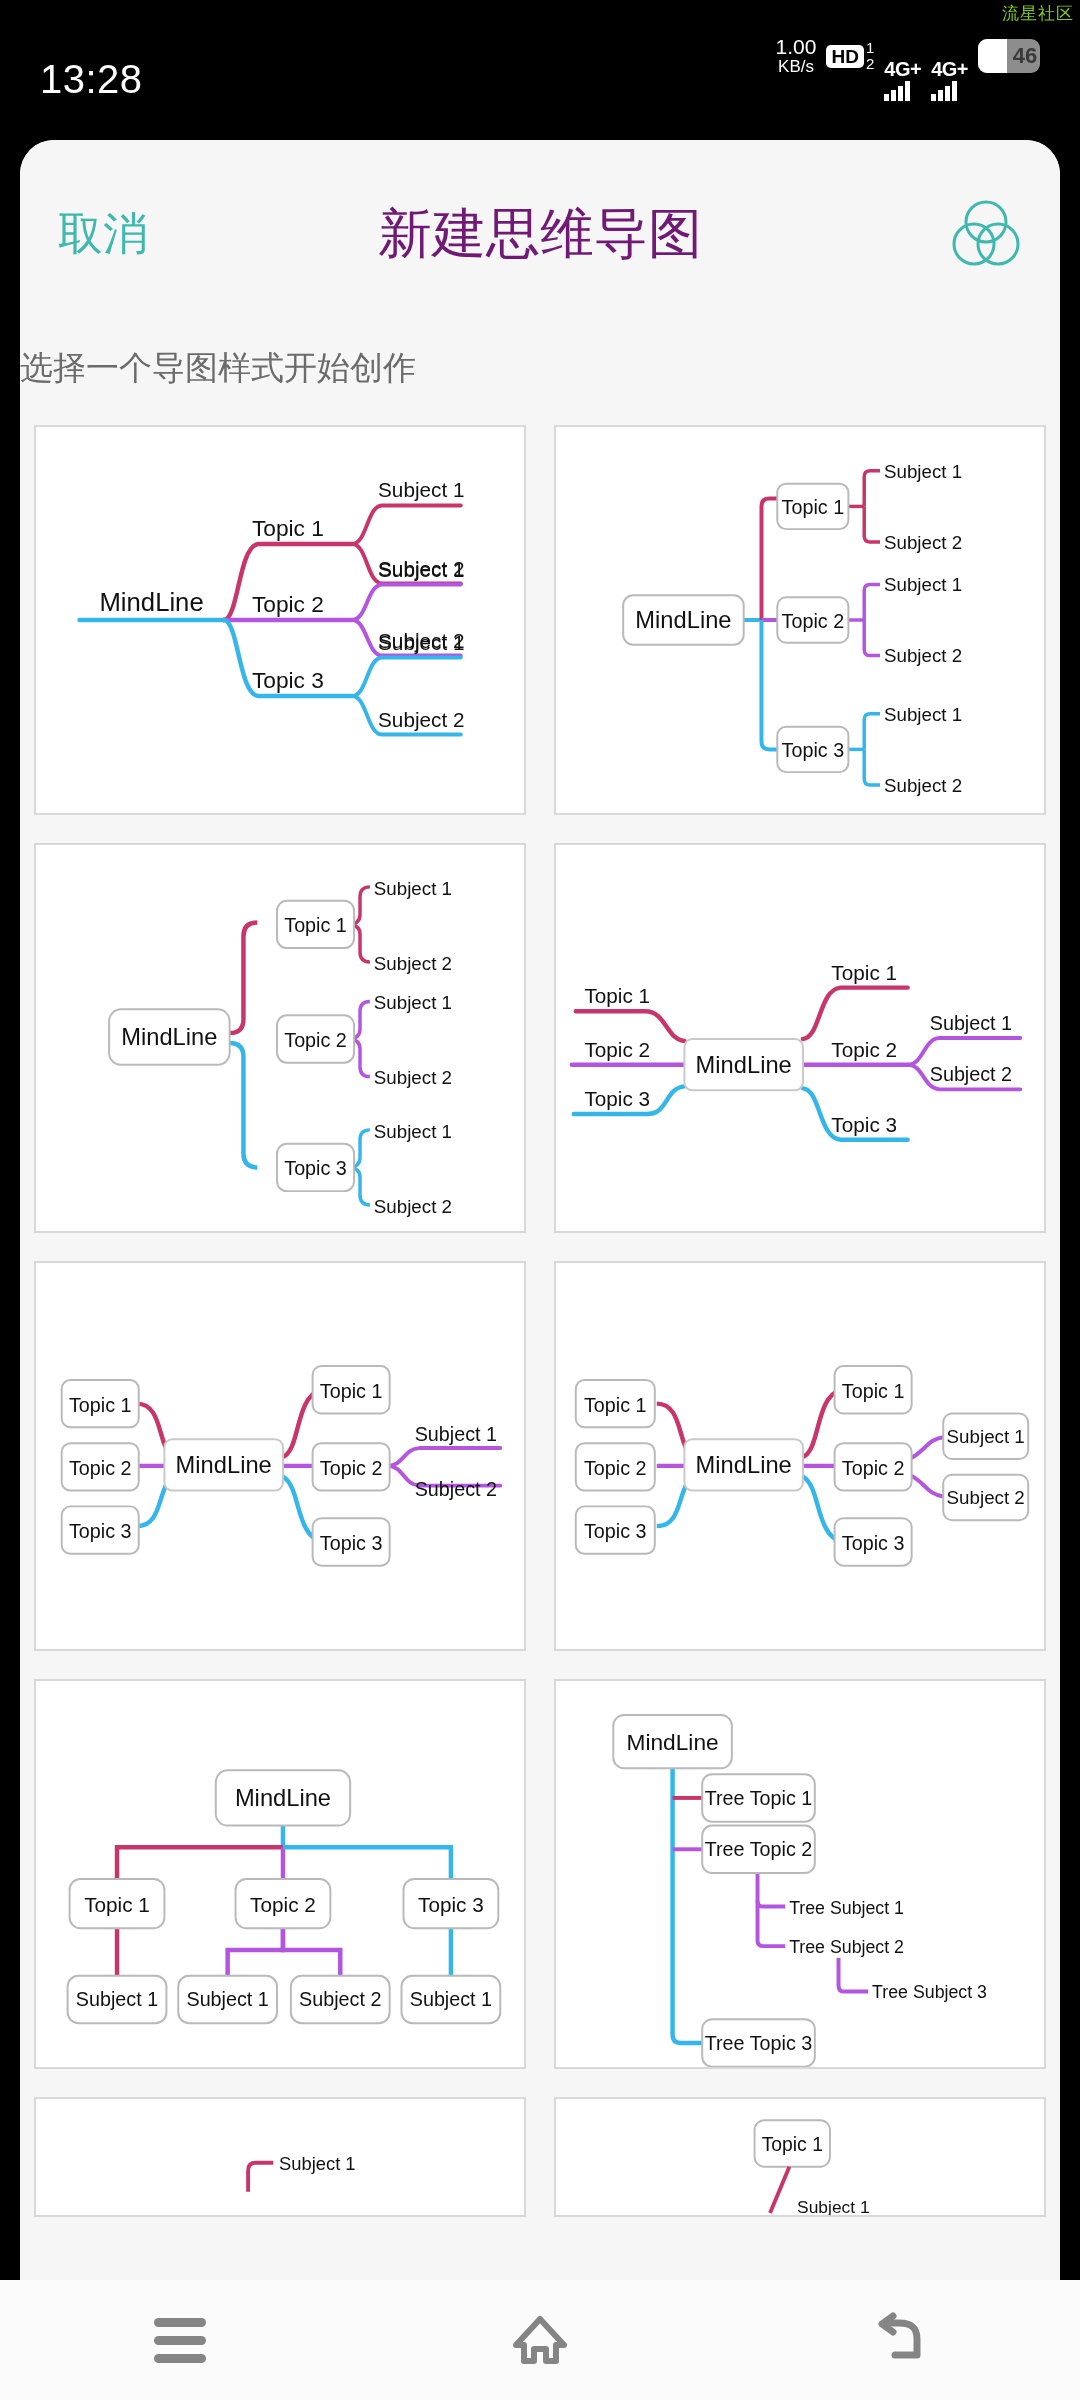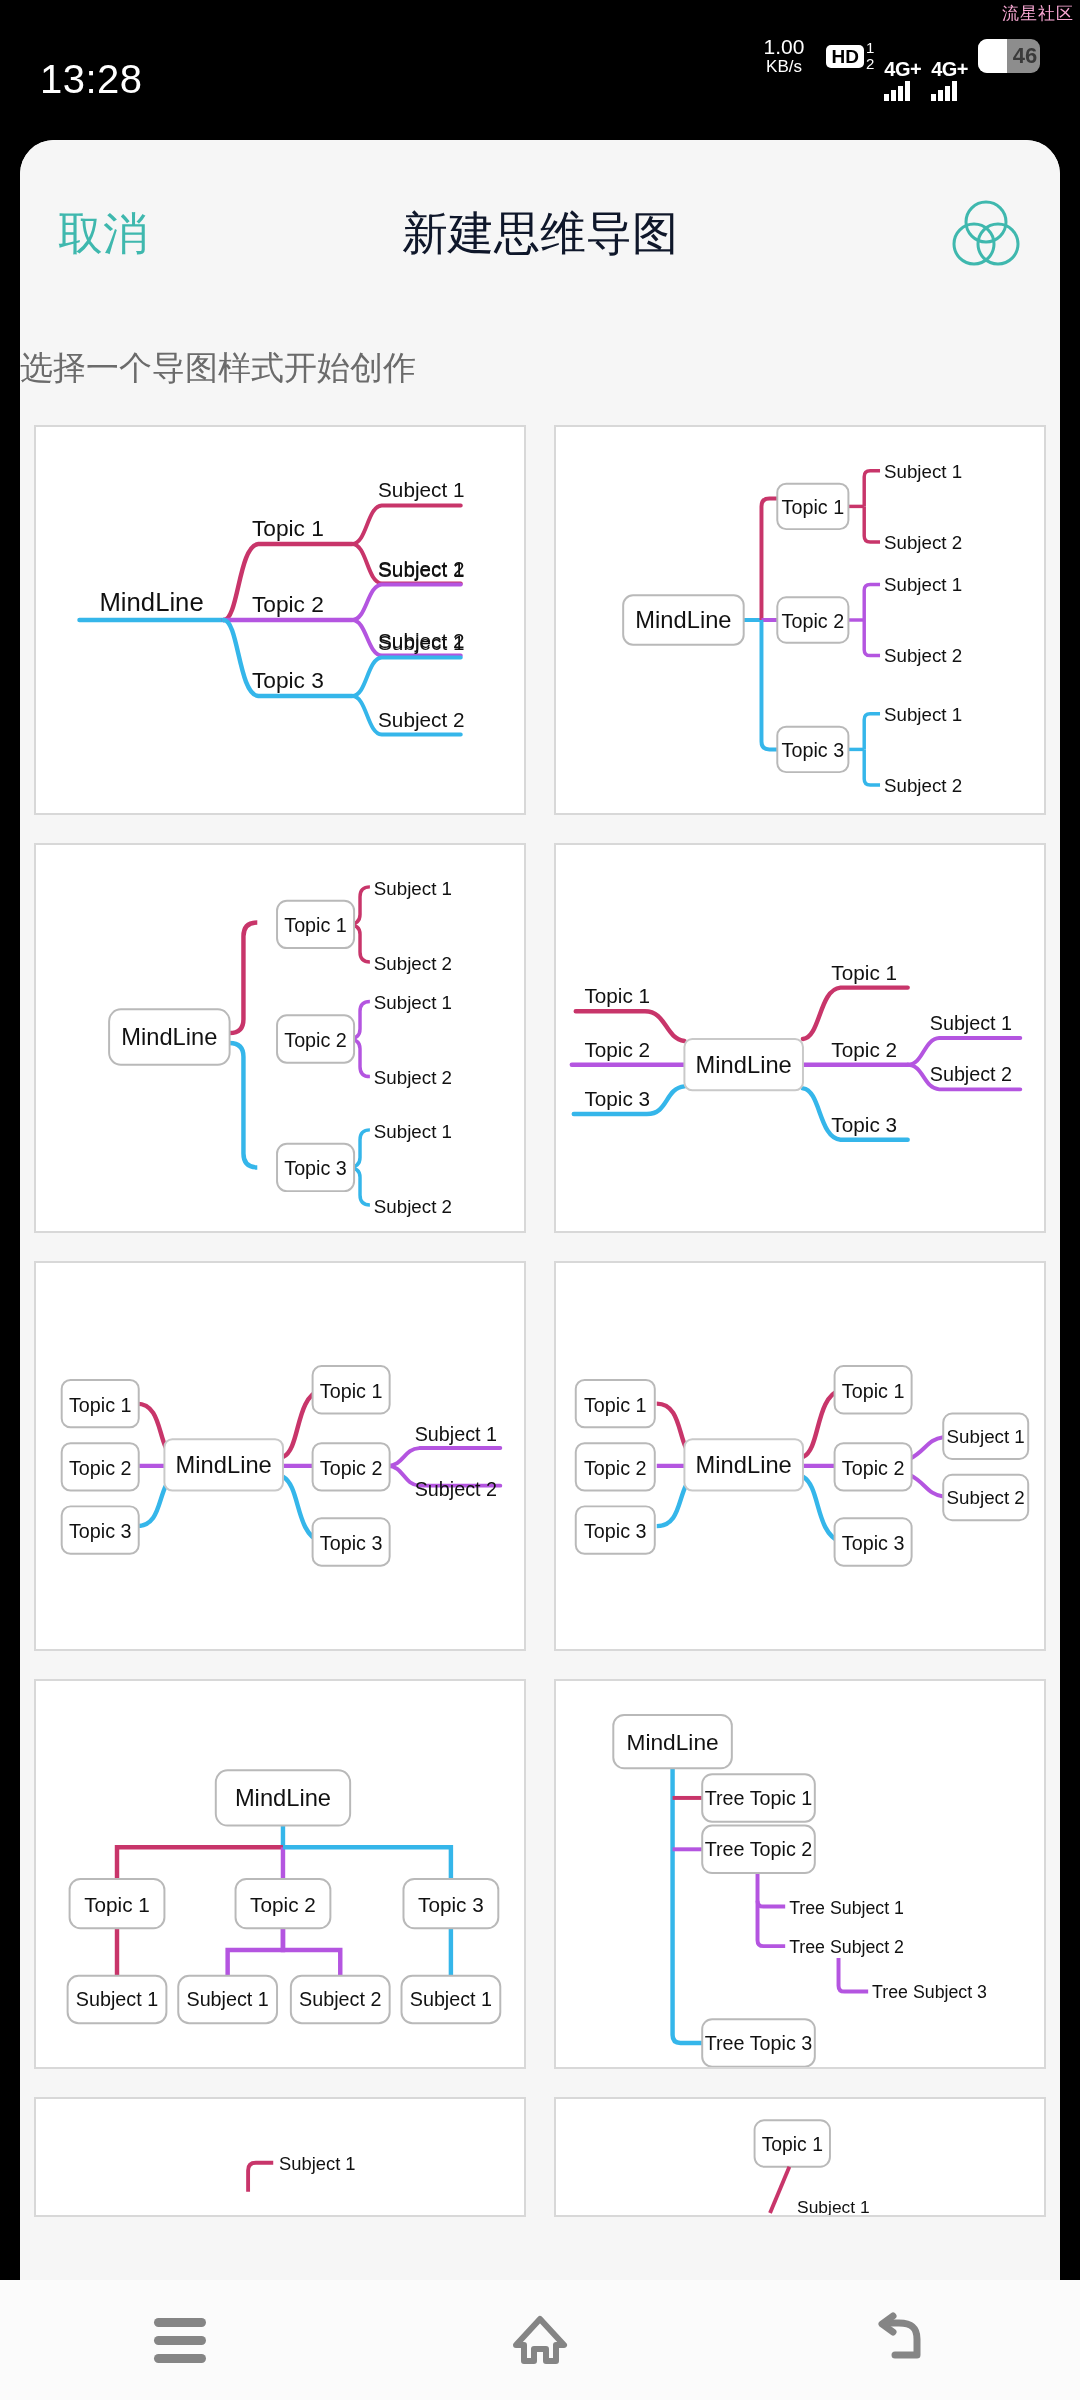--- a/index.html
+++ b/index.html
@@ -16,57 +16,57 @@
     position: absolute; top: 0; left: 0; width: 1080px; height: 112px;
     background: #000; color: #fff;
     display: flex; align-items: center; justify-content: space-between;
     padding: 0 40px;
   }
   .sb-time { font-size: 40px; letter-spacing: .5px; font-weight: 400; margin-top: 47px; }
   .sb-right { display: flex; align-items: center; gap: 10px; }
   .sb-speed { display: flex; flex-direction: column; align-items: center; line-height: 1.05; }
   .sb-speed .v { font-size: 21px; }
   .sb-speed .u { font-size: 17px; }
-  .hd-wrap { display: flex; align-items: center; gap: 2px; margin-left: 12px; }
+  .hd-wrap { display: flex; align-items: center; gap: 2px; }
   .hd-box {
     background: #fff; color: #000; font-size: 19px; font-weight: 700;
     border-radius: 5px; padding: 2px 5px; line-height: 1;
   }
   .hd-sim { display: flex; flex-direction: column; font-size: 15px; line-height: 1.05; }
   .sig-group { display: flex; flex-direction: column; align-items: flex-start; line-height: 1; margin-top: 48px; }
   .sig-label { font-size: 20px; font-weight: 700; letter-spacing: -.5px; }
   .sig-bars { display: flex; align-items: flex-end; gap: 2px; height: 20px; margin-top: 2px; }
   .sig-bars i { display: block; width: 5px; background: #fff; }
   .sig-bars i:nth-child(1){height:7px}.sig-bars i:nth-child(2){height:11px}
   .sig-bars i:nth-child(3){height:15px}.sig-bars i:nth-child(4){height:20px}
   .battery {
     position: relative; width: 62px; height: 34px; border-radius: 9px;
     background: #8d8d8d; display: flex; align-items: center; overflow: hidden;
   }
   .battery .fill { position: absolute; left:0; top:0; bottom:0; width: 46%; background: #fff; }
   .battery .lvl { position: relative; z-index: 2; width: 100%; text-align: center;
                   font-size: 22px; font-weight: 700; color: #3a3a3a; margin-left: 32px; }
   .watermark {
     position: absolute; top: 2px; right: 6px;
-    color: #f9a8d4; font-size: 17px; letter-spacing: 1px;
+    color: #84cc16; font-size: 17px; letter-spacing: 1px;
   }
 
   
   .sheet {
     position: absolute; top: 140px; left: 20px; width: 1040px; height: 2180px;
     background: #f6f6f6; border-radius: 34px 34px 0 0; overflow: hidden;
   }
   .appbar {
     position: relative; height: 188px; width: 100%;
     display: flex; align-items: center; justify-content: space-between;
     padding: 0 38px; background: #f6f6f6;
   }
   .cancel { color: #3fb8ae; font-size: 45px; }
   .appbar-title { position: absolute; left: 0; right: 0; text-align: center;
-                  font-size: 46px; color: #0f172a; font-weight: 400; pointer-events: none; }
+                  font-size: 54px; color: #701a75; font-weight: 400; pointer-events: none; }
   .venn { width: 72px; height: 72px; position: relative; }
 
   .subtitle { font-size: 33px; color: #6b6b6b; padding: 18px 0 34px; }
 
   
   .grid {
     display: grid; grid-template-columns: 1fr 1fr; gap: 28px 28px;
     padding: 0 2px 0 2px; margin: 0 auto; width: 1016px;
   }
   .card {

